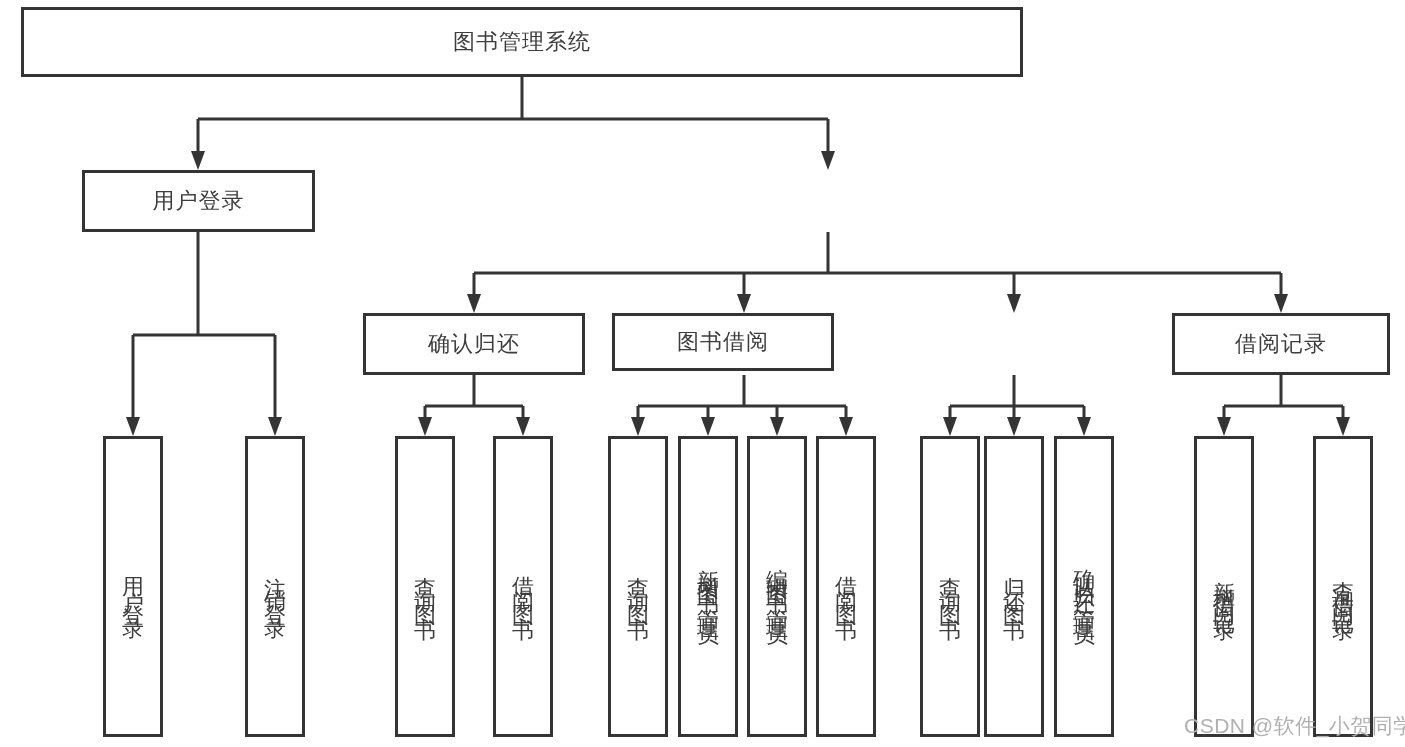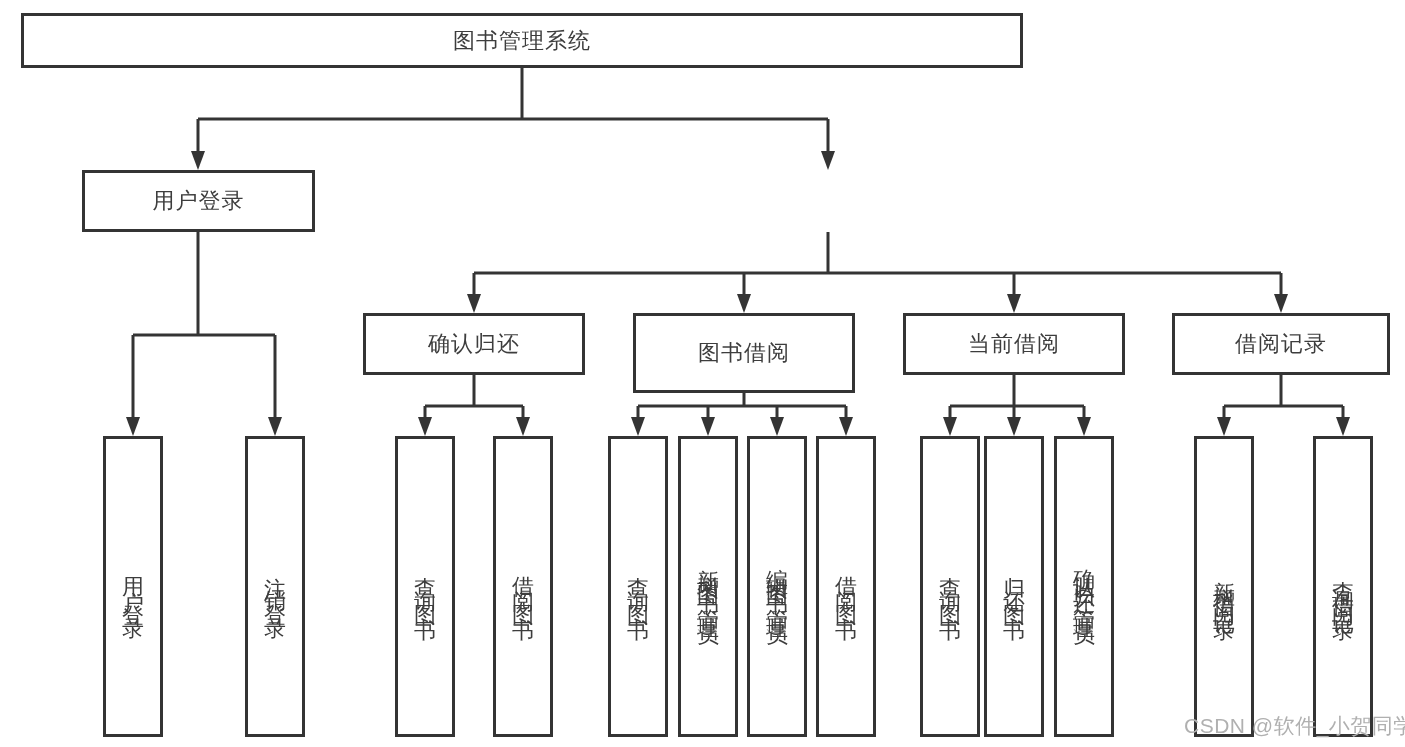--- a/index.html
+++ b/index.html
@@ -83,36 +83,33 @@
     <path class="wire" d="M1014,375 V406 M950,406 H1084 M950,406 V420 M1014,406 V420 M1084,406 V420"></path>
     <path class="arrow" d="M943,417 L957,417 L950,436 Z"></path>
     <path class="arrow" d="M1007,417 L1021,417 L1014,436 Z"></path>
     <path class="arrow" d="M1077,417 L1091,417 L1084,436 Z"></path>
 
     <path class="wire" d="M1281,375 V406 M1224,406 H1343 M1224,406 V420 M1343,406 V420"></path>
     <path class="arrow" d="M1217,417 L1231,417 L1224,436 Z"></path>
     <path class="arrow" d="M1336,417 L1350,417 L1343,436 Z"></path>
   </svg>
 
-  <div class="node" style="left:21px;top:13px;width:1002px;height:55px">
+  <div class="node" style="left:21px;top:7px;width:1002px;height:70px">
     <span>图书管理系统</span>
   </div>
 
   <div class="node" style="left:82px;top:170px;width:233px;height:62px">
     <span>用户登录</span>
   </div>
 
   <div class="node" style="left:363px;top:313px;width:222px;height:62px">
     <span>确认归还</span>
   </div>
-  <div class="node" style="left:633px;top:313px;width:222px;height:80px">
+  <div class="node" style="left:612px;top:313px;width:222px;height:58px">
     <span>图书借阅</span>
-  </div>
-  <div class="node" style="left:903px;top:313px;width:222px;height:62px">
-    <span>当前借阅</span>
   </div>
   <div class="node" style="left:1172px;top:313px;width:218px;height:62px">
     <span>借阅记录</span>
   </div>
 
   <div class="node" style="left:103px;top:436px;width:60px;height:301px">
     <span class="leaf-label spread">用户登录</span>
   </div>
   <div class="node" style="left:245px;top:436px;width:60px;height:301px">
     <span class="leaf-label spread">注销登录</span>

